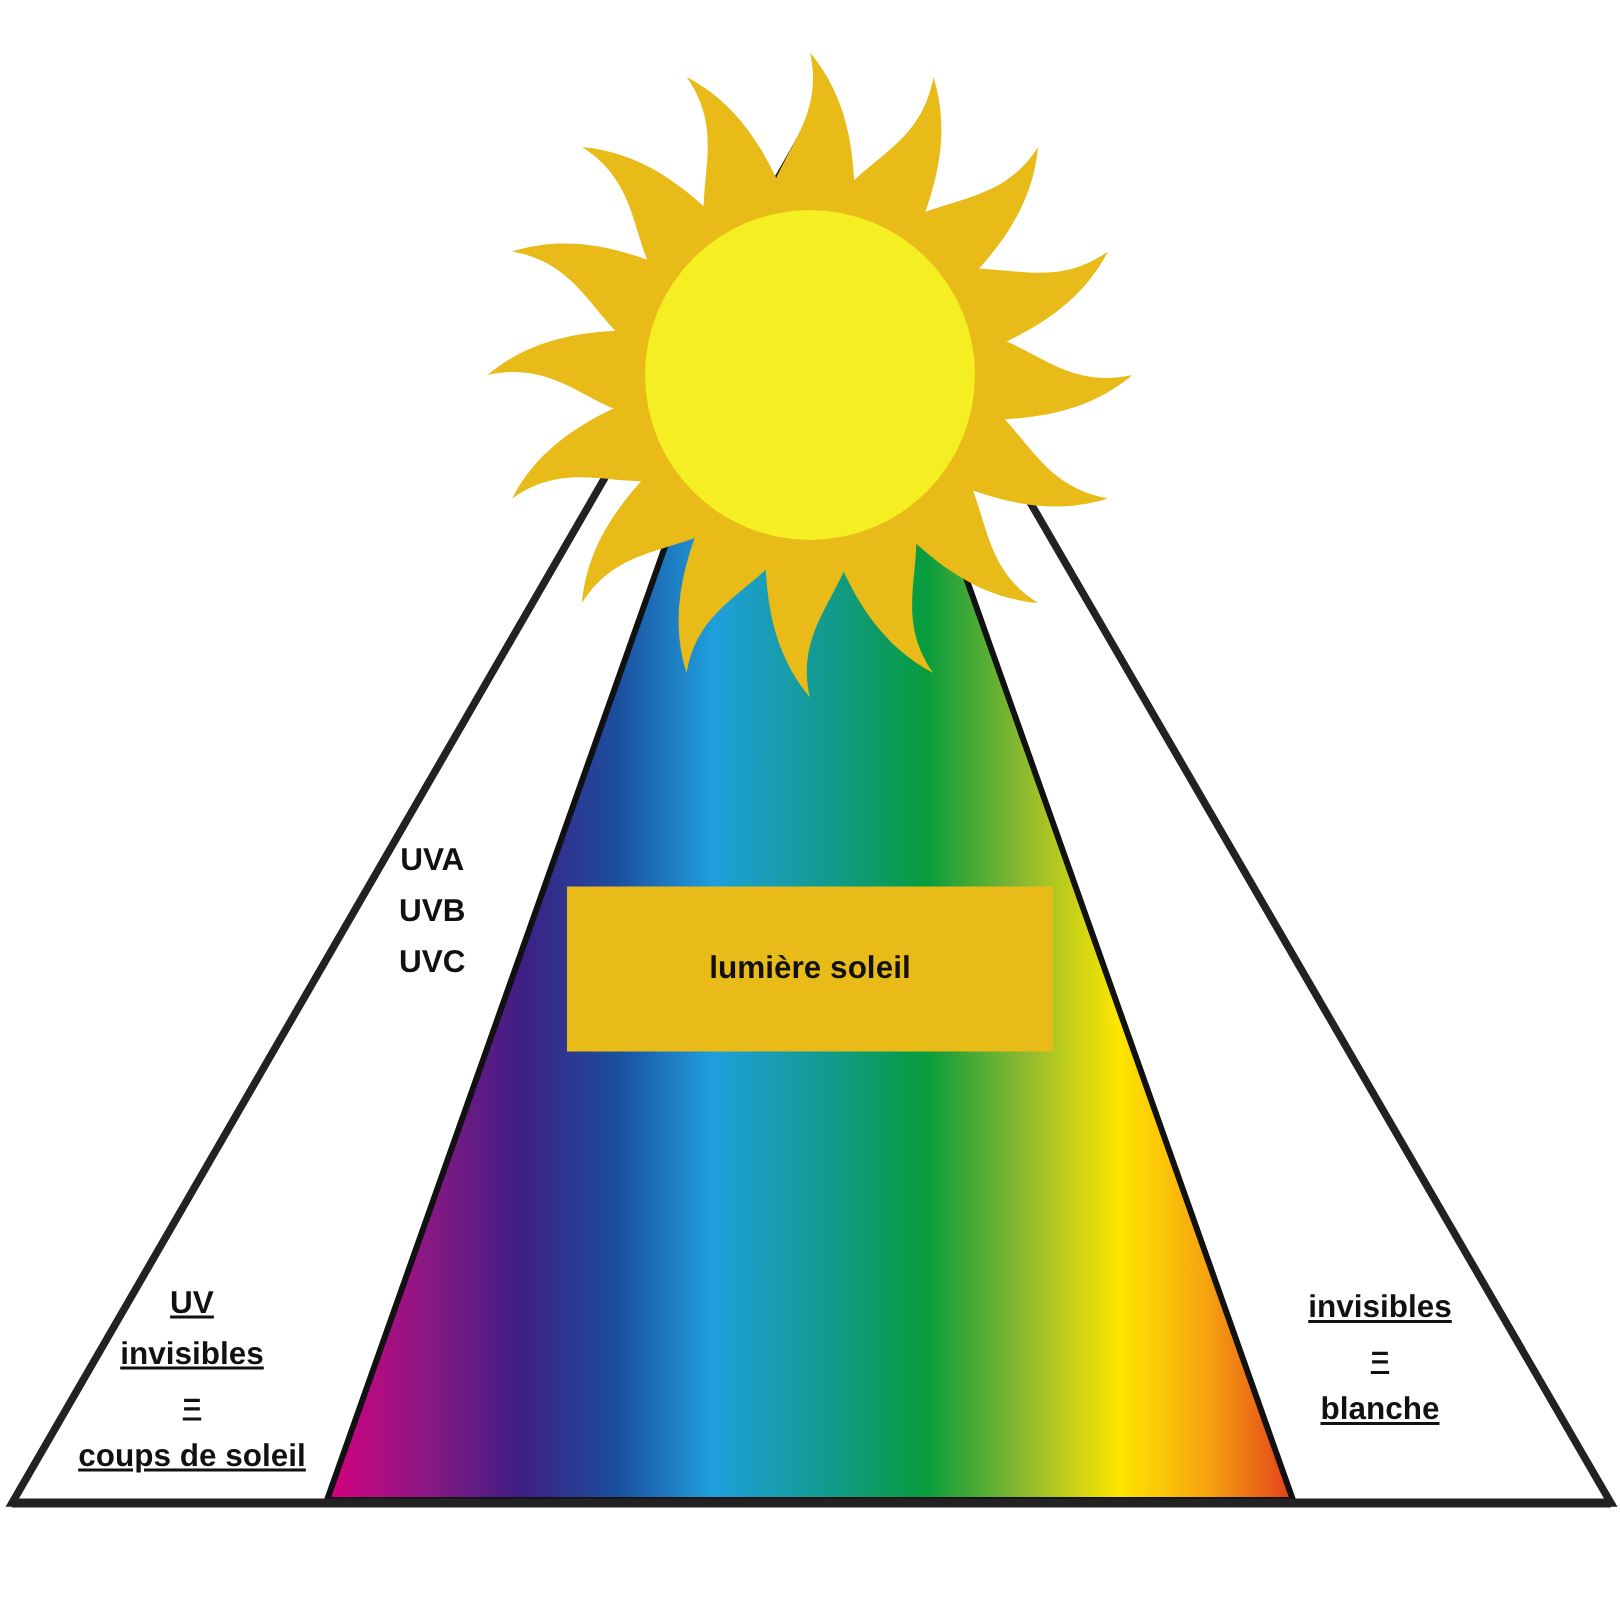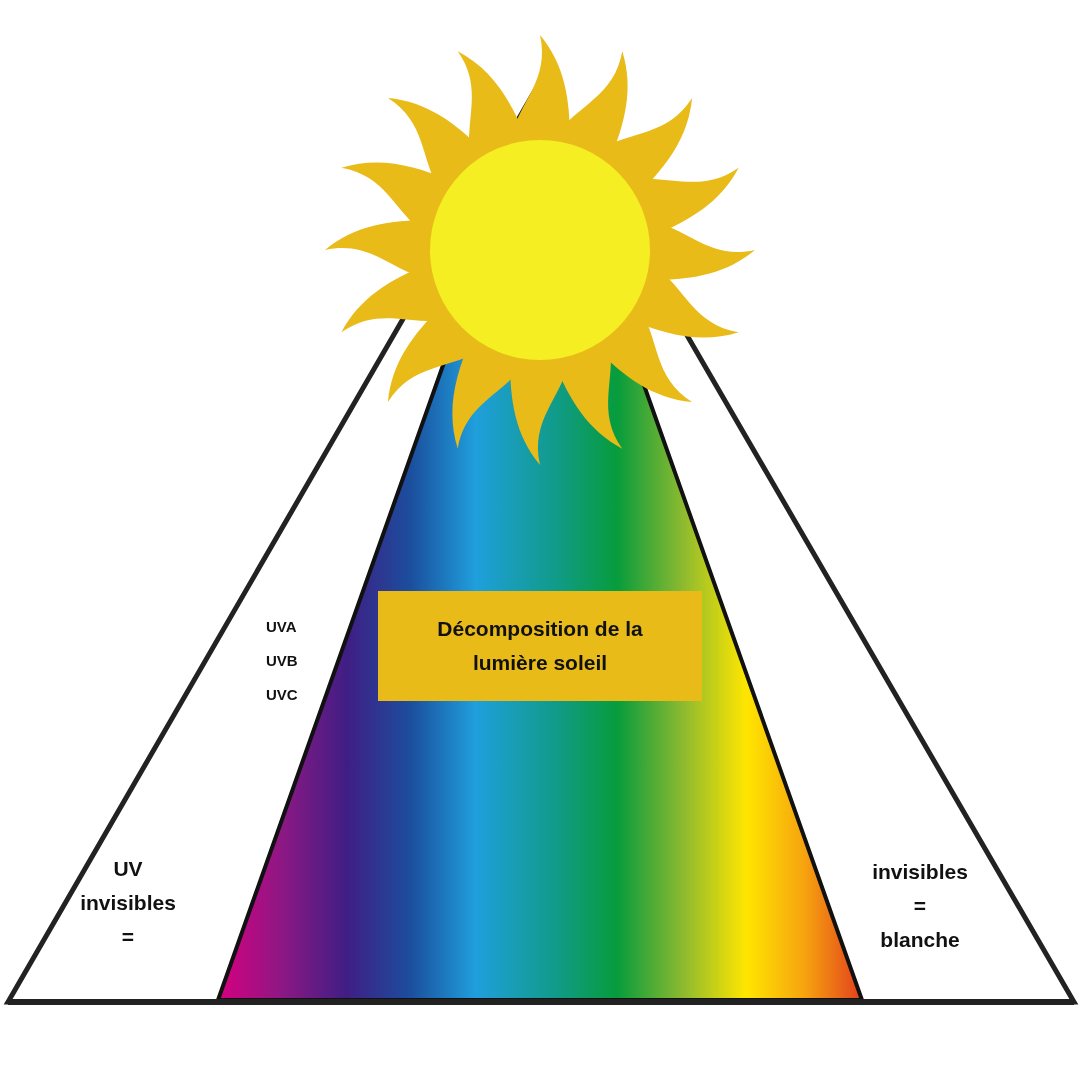--- a/index.html
+++ b/index.html
@@ -1,20 +1,20 @@
 <!DOCTYPE html>
 <html><head>
 <meta charset="utf-8">
 <style>
   html, body { margin: 0; padding: 0; background: #ffffff; }
   body { width: 1080px; height: 1080px; position: relative; overflow: hidden; font-family: "Liberation Sans", "DejaVu Sans", sans-serif; }
   svg.diagram { position: absolute; left: 0; top: 0; }
-  .label { position: absolute; font-weight: bold; color: #111111; text-align: center; font-size: 21px; line-height: 34px; }
+  .label { position: absolute; font-weight: bold; color: #111111; text-align: center; font-size: 21px; line-height: 34px; text-decoration: underline; }
   .title-box { position: absolute; left: 378px; top: 591px; width: 324px; height: 110px; display: flex; flex-direction: column; align-items: center; justify-content: center; font-weight: bold; font-size: 21px; line-height: 34px; color: #111111; text-align: center; }
-  .uv-list { position: absolute; left: 266px; top: 610px; font-weight: bold; font-size: 15px; line-height: 34px; color: #111111; }
+  .uv-list { position: absolute; left: 266px; top: 557px; font-weight: bold; font-size: 21px; line-height: 34px; color: #111111; text-align: center; }
   .uv-list div { height: 34px; }
 </style>
 </head>
 <body>
 
 <svg class="diagram" width="1080" height="1080" viewBox="0 0 1080 1080">
   <defs>
     <linearGradient id="spectrumGrad" x1="218" y1="0" x2="862" y2="0" gradientUnits="userSpaceOnUse">
       <stop offset="0" stop-color="#d6007f"></stop>
       <stop offset="0.10" stop-color="#8c1884"></stop>
@@ -56,33 +56,33 @@
       <path d="M-30,-110 C-20,-150 10,-170 0,-215 C25,-185 30,-150 30,-110 Z" transform="rotate(337.5)"></path>
       <circle r="130"></circle>
     </g>
     <circle r="110" fill="#f4ee22"></circle>
   </g>
 
   <rect x="378" y="591" width="324" height="110" fill="#e8bb18"></rect>
 </svg>
 
 <div class="title-box">
-  <div>Décomposition de la</div>
   <div>lumière soleil</div>
 </div>
 
 <div class="uv-list">
   <div>UVA</div>
   <div>UVB</div>
   <div>UVC</div>
 </div>
 
 <div class="label" style="left:30px; top:852px; width:196px;">
   <div>UV</div>
   <div>invisibles</div>
   <div>=</div>
+  <div>coups de soleil</div>
 </div>
 
 <div class="label" style="left:842px; top:855px; width:156px;">
   <div>invisibles</div>
   <div>=</div>
   <div>blanche</div>
 </div>
 
 </body></html>

